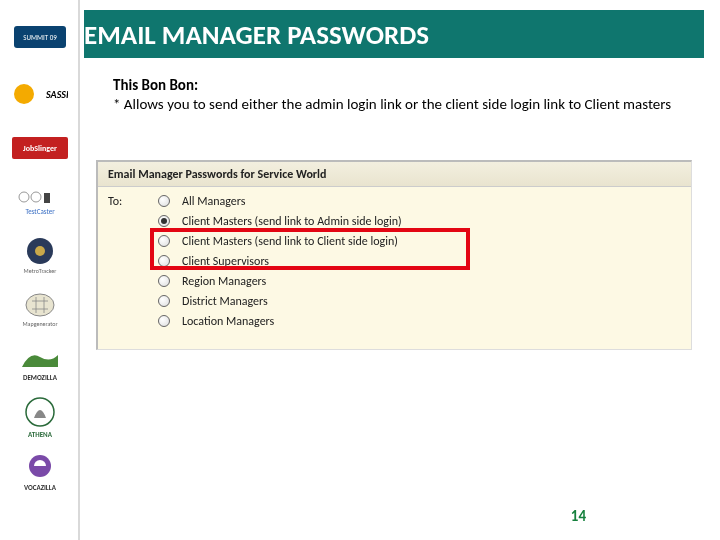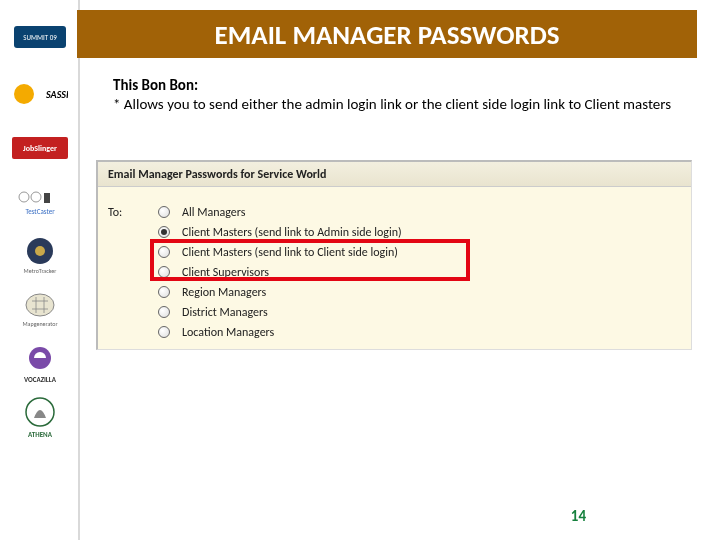--- a/index.html
+++ b/index.html
@@ -33,28 +33,27 @@
     display: flex;
     align-items: center;
     justify-content: center;
     font-size: 8px;
     text-align: center;
     color: #555;
   }
   .logo svg { display:block; }
   .title-bar {
     position: absolute;
-    left: 77px;
+    left: 84px;
     top: 10px;
     width: 620px;
     height: 48px;
-    background: #a16207;
-    display: flex;
-    align-items: center;
-    justify-content: center;
+    background: #0f766e;
+    display: flex;
+    align-items: center;
   }
   .title-bar h1 {
     margin: 0;
     color: #fff;
     font-size: 27px;
     font-weight: 700;
     font-family: Calibri, Arial, sans-serif;
   }
   .body-text {
     position: absolute;
@@ -82,21 +81,21 @@
   .panel-heading {
     background: linear-gradient(#f3efdf,#e9e4cf);
     border-bottom: 1px solid #ccc;
     font-size: 12px;
     font-weight: 700;
     color: #222;
     padding: 5px 10px;
   }
   .panel-body {
     display: flex;
-    padding: 16px 10px;
+    padding: 5px 10px;
   }
   .to-label {
     width: 50px;
     font-size: 12px;
     color: #222;
     padding-top: 2px;
   }
   .radio-col {
     display: flex;
     flex-direction: column;
@@ -193,31 +192,37 @@
         </svg>
     </div>
     <div class="logo">
       <svg width="56" height="38">
           <ellipse cx="28" cy="14" rx="14" ry="11" fill="#e8e4d0" stroke="#888"></ellipse>
           <path d="M20 10 L36 10 M20 18 L36 18 M24 6 L24 22 M32 6 L32 22" stroke="#888" stroke-width="0.8" fill="none"></path>
           <text x="28" y="35" font-size="6" text-anchor="middle" fill="#666">Mapgenerator</text>
         </svg>
     </div>
     <div class="logo">
+      <svg width="56" height="38">
+          <path d="M10 22 Q18 6 28 12 Q38 18 46 10 L46 22 Z" fill="#4a8a3a"></path>
+          <text x="28" y="35" font-size="7" text-anchor="middle" fill="#333" font-weight="bold">DEMOZILLA</text>
+        </svg>
+    </div>
+    <div class="logo">
+      <svg width="56" height="44">
+          <circle cx="28" cy="16" r="14" fill="none" stroke="#2a6a3a" stroke-width="1.5"></circle>
+          <path d="M22 22 Q28 6 34 22" fill="#888"></path>
+          <text x="28" y="41" font-size="7" text-anchor="middle" fill="#2a6a3a" font-weight="bold">ATHENA</text>
+        </svg>
+    </div>
+    <div class="logo">
       <svg width="56" height="42">
           <circle cx="28" cy="15" r="11" fill="#7a4aa8"></circle>
           <path d="M22 15 a6 6 0 0 1 12 0" fill="#fff"></path>
           <text x="28" y="39" font-size="7" text-anchor="middle" fill="#333" font-weight="bold">VOCAZILLA</text>
-        </svg>
-    </div>
-    <div class="logo">
-      <svg width="56" height="44">
-          <circle cx="28" cy="16" r="14" fill="none" stroke="#2a6a3a" stroke-width="1.5"></circle>
-          <path d="M22 22 Q28 6 34 22" fill="#888"></path>
-          <text x="28" y="41" font-size="7" text-anchor="middle" fill="#2a6a3a" font-weight="bold">ATHENA</text>
         </svg>
     </div>
   </div>
 
   <div class="title-bar">
     <h1>EMAIL MANAGER PASSWORDS</h1>
   </div>
 
   <div class="body-text">
     <span class="lead">This Bon Bon:</span><br>

